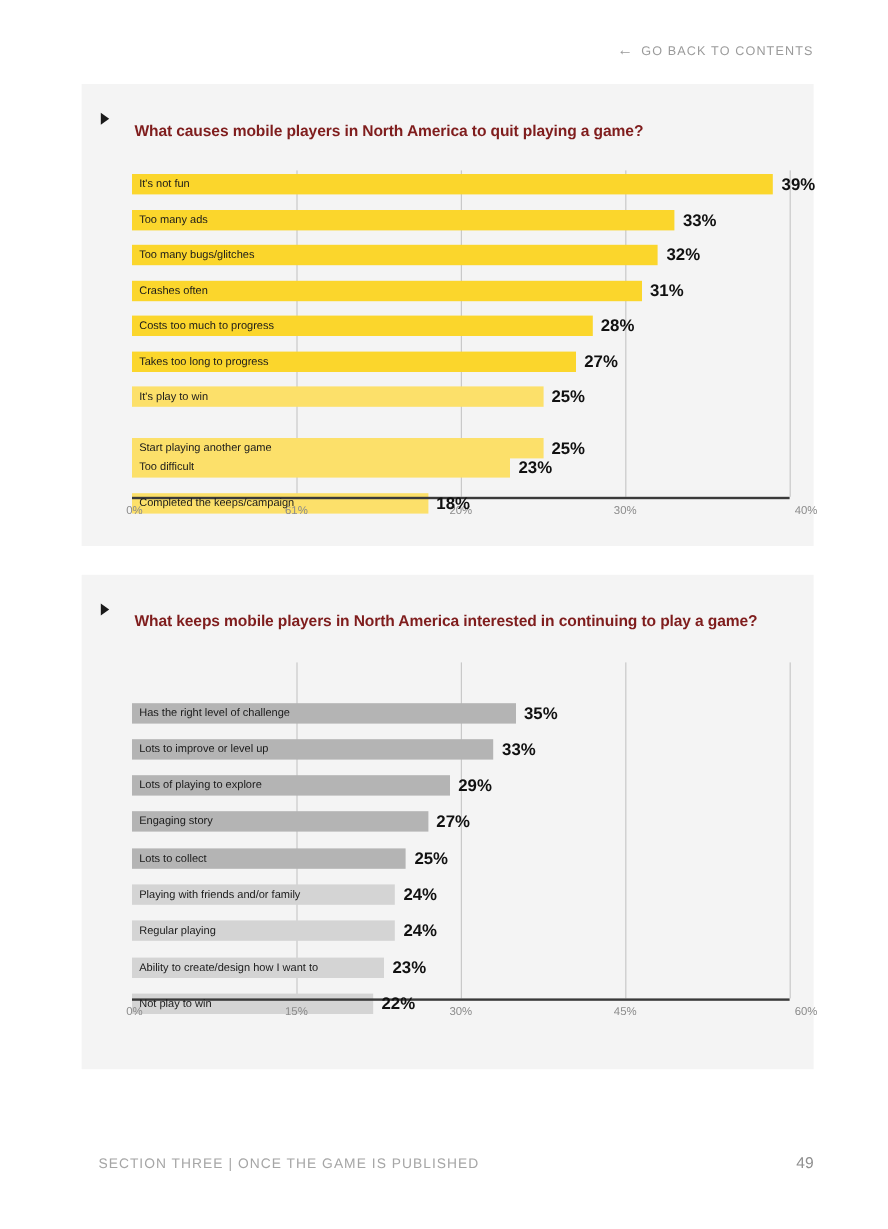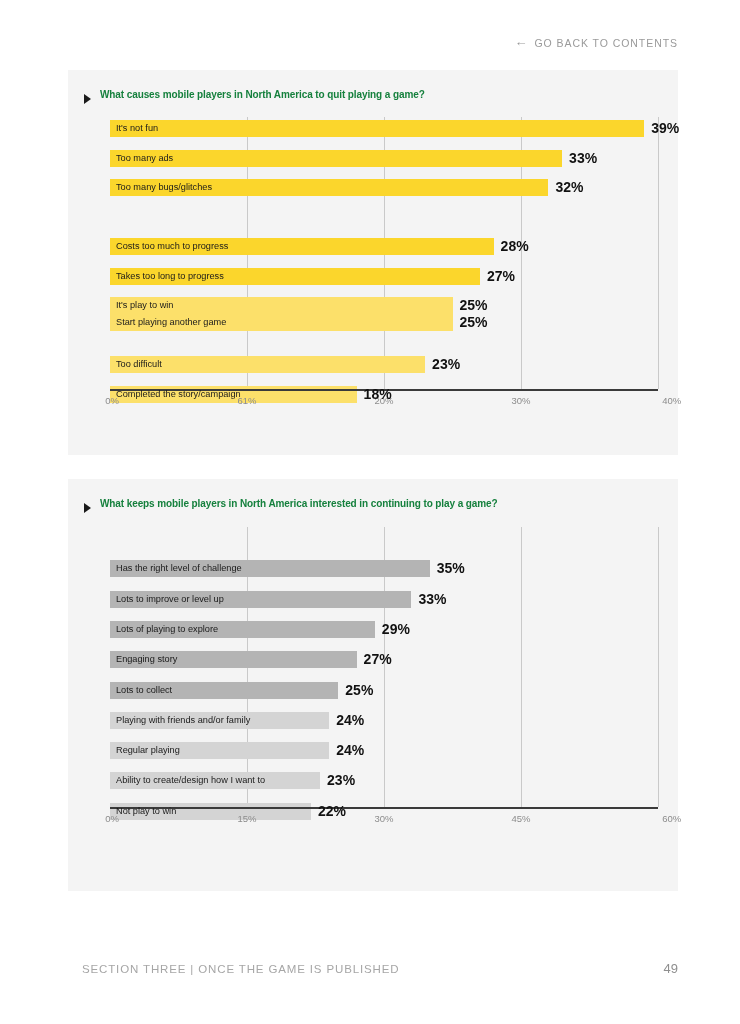--- a/index.html
+++ b/index.html
@@ -50,24 +50,24 @@
   }
   .tri {
     width: 0; height: 0;
     border-left: 7px solid #1a1a1a;
     border-top: 5px solid transparent;
     border-bottom: 5px solid transparent;
     margin-top: 6px;
     flex: 0 0 auto;
   }
   .panel-title h2 {
-    margin: 0;
-    font-size: 10px;
+    margin: 12px;
+    font-size: 13px;
     font-weight: bold;
-    color: #15803d;
+    color: #7f1d1d;
     line-height: 1.33;
     letter-spacing: -0.1px;
   }
 
   
   .chart {
     position: relative;
     margin: 0 auto;
     width: 570px;
   }
@@ -201,48 +201,53 @@
           <div class="row" style="top: 32.5px;">
             <div class="bar yellow" style="width: 452.1px;"></div>
             <span class="cat-label">Too many ads</span>
             <span class="val-label" style="left: 459.1px;">33%</span>
           </div>
           <div class="row" style="top: 62px;">
             <div class="bar yellow" style="width: 438.4px;"></div>
             <span class="cat-label">Too many bugs/glitches</span>
             <span class="val-label" style="left: 445.4px;">32%</span>
           </div>
+          <div class="row" style="top: 91.5px;">
+            <div class="bar yellow" style="width: 424.7px;"></div>
+            <span class="cat-label">Crashes often</span>
+            <span class="val-label" style="left: 431.7px;">31%</span>
+          </div>
           <div class="row" style="top: 121px;">
             <div class="bar yellow" style="width: 383.6px;"></div>
             <span class="cat-label">Costs too much to progress</span>
             <span class="val-label" style="left: 390.6px;">28%</span>
           </div>
           <div class="row" style="top: 150.5px;">
             <div class="bar yellow" style="width: 369.9px;"></div>
             <span class="cat-label">Takes too long to progress</span>
             <span class="val-label" style="left: 376.9px;">27%</span>
           </div>
           <div class="row" style="top: 180px;">
             <div class="bar yellow light" style="width: 342.5px;"></div>
             <span class="cat-label">It's play to win</span>
             <span class="val-label" style="left: 349.5px;">25%</span>
           </div>
-          <div class="row" style="top: 197px;">
+          <div class="row" style="top: 223px;">
             <div class="bar yellow light" style="width: 342.5px;"></div>
             <span class="cat-label">Start playing another game</span>
             <span class="val-label" style="left: 349.5px;">25%</span>
           </div>
           <div class="row" style="top: 239px;">
             <div class="bar yellow light" style="width: 315.1px;"></div>
             <span class="cat-label">Too difficult</span>
             <span class="val-label" style="left: 322.1px;">23%</span>
           </div>
           <div class="row" style="top: 268.5px;">
             <div class="bar yellow light" style="width: 246.6px;"></div>
-            <span class="cat-label">Completed the story/campaign</span>
+            <span class="cat-label">Completed the keeps/campaign</span>
             <span class="val-label" style="left: 253.6px; text-align: center;">18%</span>
           </div>
         </div>
       <div class="baseline"></div>
       <div class="xaxis" id="xaxis-1">
           <span class="tick first" style="left: 0px;">0%</span>
           <span class="tick" style="left: 137px;">61%</span>
           <span class="tick" style="left: 274px;">20%</span>
           <span class="tick" style="left: 411px;">30%</span>
           <span class="tick last" style="left: 548px;">40%</span>

